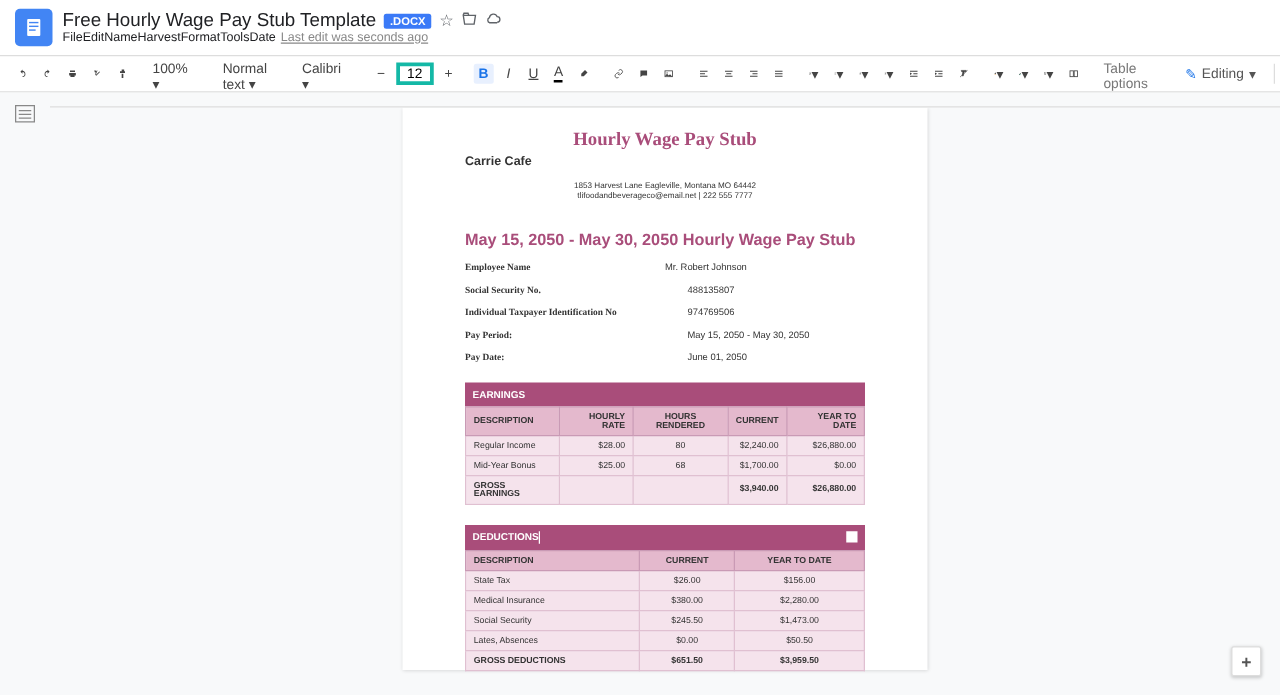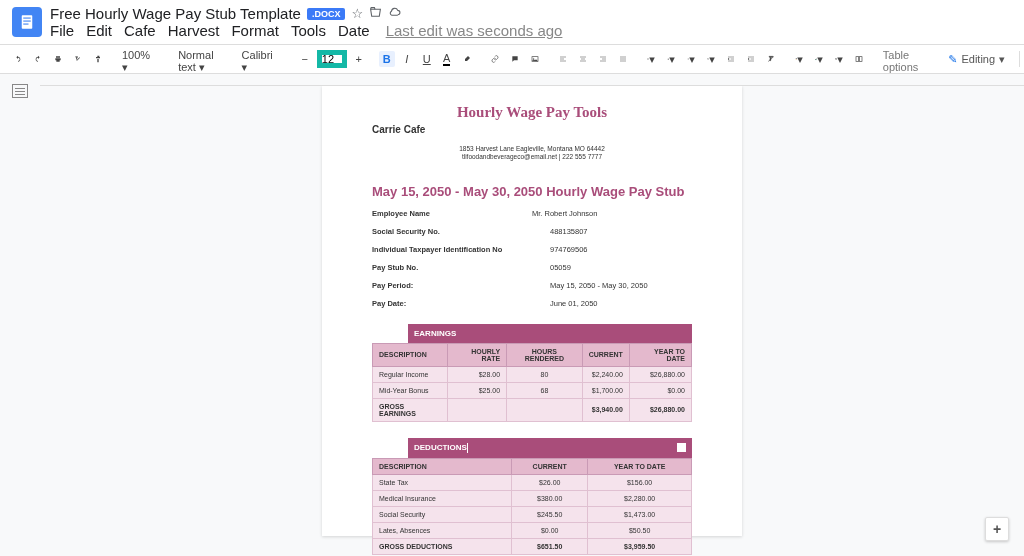--- a/index.html
+++ b/index.html
@@ -5,30 +5,30 @@
 * { box-sizing: border-box; margin: 0; padding: 0; }
 body { font-family: Arial, sans-serif; background: #f8f9fa; font-size: 12px; color: #333; overflow: hidden; }
 
 .header-bar { background: #fff; padding: 0 12px; display: flex; align-items: center; gap: 8px; height: 44px; }
 .logo { width: 30px; height: 30px; background: #4285f4; border-radius: 4px; display:flex; align-items:center; justify-content:center; color:#fff; font-size:16px; font-weight:bold; }
 .title-area { display:flex; flex-direction:column; }
 .title-row { display:flex; align-items:center; gap:6px; }
 .doc-title { font-size:15px; color:#202124; }
 .badge { background:#3b7af7; color:#fff; font-size:9px; padding:1px 5px; border-radius:2px; font-weight:bold; }
 .star { color:#5f6368; cursor:pointer; font-size:13px; }
-.menu-row { display:flex; gap:12px; font-size:15px; color:#202124; }
+.menu-row { display:flex; font-size:10px; color:#202124; }
 .menu-row span { cursor:pointer; }
 .menu-row .edit-info { color:#888; text-decoration: underline; margin-left:4px; }
 
 .toolbar { background:#fff; border-top:1px solid #ddd; border-bottom:1px solid #ddd; padding:3px 10px; display:flex; align-items:center; gap:4px; height:30px; font-size:11px; color:#444; }
 .tb-btn { padding:2px 4px; cursor:pointer; border-radius:2px; display:inline-flex; align-items:center; justify-content:center; min-width:16px; }
 .tb-btn svg { width:14px; height:14px; }
 .tb-sep { width:1px; height:16px; background:#ddd; margin:0 2px; }
 .tb-select { border:none; background:transparent; height:20px; font-size:11px; padding:0 12px 0 4px; cursor:pointer; }
-.tb-input { width:30px; border:5px solid #14b8a6; height:18px; font-size:11px; text-align:left; }
+.tb-input { width:30px; border:3px solid #14b8a6; height:18px; font-size:11px; text-align:center; }
 .tb-bold { background:#e8f0fe; color:#1a73e8; font-weight:bold; }
 .toolbar-right { margin-left:auto; display:flex; align-items:center; gap:6px; }
 .editing-btn { display:flex; align-items:center; gap:4px; cursor:pointer; color:#555; padding:2px 6px; }
 .pen-icon { color:#1a73e8; }
 
 .workspace { display:flex; height:calc(100vh - 74px); }
 .side-strip { width:40px; background:#f8f9fa; padding-top:10px; text-align:center; }
 .outline-icon { width:16px; height:14px; border:1px solid #888; display:inline-block; position:relative; }
 .outline-icon::before { content:""; position:absolute; left:2px; right:2px; top:3px; height:1px; background:#888; box-shadow:0 3px 0 #888, 0 6px 0 #888; }
 
@@ -37,24 +37,24 @@
 .page { width:420px; background:#fff; box-shadow:0 1px 3px rgba(0,0,0,0.15); margin-top:12px; padding:18px 50px 24px; font-size:8px; }
 
 .doc-title-main { text-align:center; color:#a94d7a; font-weight:bold; font-size:15px; font-family: Georgia, serif; }
 .doc-sub { text-align:left; font-size:10px; margin-top:3px; font-weight: bold; }
 .doc-addr { text-align:center; font-size:6.5px; margin-top:10px; line-height:1.3; }
 
 .period-title { color:#a94d7a; font-weight:bold; font-size:13px; margin-top:22px; }
 
 .info-row { display:flex; margin-top:10px; font-size:7.5px; }
 .info-row.compact { margin-top:9px;gap:18px; }
-.info-label { width:160px; font-weight:bold; }
+.info-label { width:160px; font-weight:bold;font-family:Liberation Serif, serif; }
 .info-val { flex:1; }
 
-.sec-header { background:#a94d7a; color:#fff; font-weight:bold; font-size:8px; padding:5px 6px; margin-top:16px; display:flex; align-items:center;margin-left:36px; }
+.sec-header { background:#a94d7a; color:#fff; font-weight:bold; font-size:8px; padding:5px 6px; margin-top:16px; display:flex; align-items:center; }
 .sec-header .box { margin-left:auto; width:9px; height:9px; background:#fff; }
 .sec-cursor { display:inline-block; width:1px; height:10px; background:#fff; margin-left:0px; vertical-align:middle; }
 
 .tbl { width:100%; border-collapse:collapse; font-size:7px; }
 .tbl th { background:#e4b9cd; color:#333; font-weight:bold; padding:4px 6px; text-align:left; border:1px solid #c99ab5; }
 .tbl th.r, .tbl td.r { text-align:right; }
 .tbl th.c, .tbl td.c { text-align:center; }
 .tbl td { background:#f5e3ec; padding:4px 6px; border:1px solid #e0c0d1; }
 .tbl tr.total td { font-weight:bold; }
 
@@ -85,21 +85,21 @@
       </span>
       <span class="star">
         <svg width="13" height="13" viewBox="0 0 24 24" fill="none" stroke="#5f6368" stroke-width="2">
             <path d="M18 16a4 4 0 0 0 0-8 6 6 0 0 0-11.5 1.5A4 4 0 0 0 7 17h11"></path>
           </svg>
       </span>
     </div>
     <div class="menu-row">
       <span>File</span>
       <span>Edit</span>
-      <span>Cafe</span>
+      <span>Name</span>
       <span>Harvest</span>
       <span>Format</span>
       <span>Tools</span>
       <span>Date</span>
       <span class="edit-info">Last edit was seconds ago</span>
     </div>
   </div>
 </div>
 
 <div class="toolbar">
@@ -258,43 +258,39 @@
   </div>
 </div>
 
 <div class="workspace">
   <div class="side-strip">
     <span class="outline-icon"></span>
   </div>
   <div class="canvas">
     <div class="ruler"></div>
     <div class="page">
-      <div class="doc-title-main">Hourly Wage Pay Tools</div>
+      <div class="doc-title-main">Hourly Wage Pay Stub</div>
       <div class="doc-sub">Carrie Cafe</div>
       <div class="doc-addr">
         <div>1853 Harvest Lane Eagleville, Montana MO 64442</div>
         <div>tlifoodandbeverageco@email.net | 222 555 7777</div>
       </div>
       <div class="period-title">May 15, 2050 - May 30, 2050 Hourly Wage Pay Stub</div>
 
       <div class="info-row">
           <div class="info-label">Employee Name</div>
           <div class="info-val">Mr. Robert Johnson</div>
         </div>
       <div class="info-row compact">
           <div class="info-label">Social Security No.</div>
           <div class="info-val">488135807</div>
         </div>
       <div class="info-row compact">
           <div class="info-label">Individual Taxpayer Identification No</div>
           <div class="info-val">974769506</div>
-        </div>
-      <div class="info-row compact">
-          <div class="info-label">Pay Stub No.</div>
-          <div class="info-val">05059</div>
         </div>
       <div class="info-row compact">
           <div class="info-label">Pay Period:</div>
           <div class="info-val">May 15, 2050 - May 30, 2050</div>
         </div>
       <div class="info-row compact">
           <div class="info-label">Pay Date:</div>
           <div class="info-val">June 01, 2050</div>
         </div>
 

